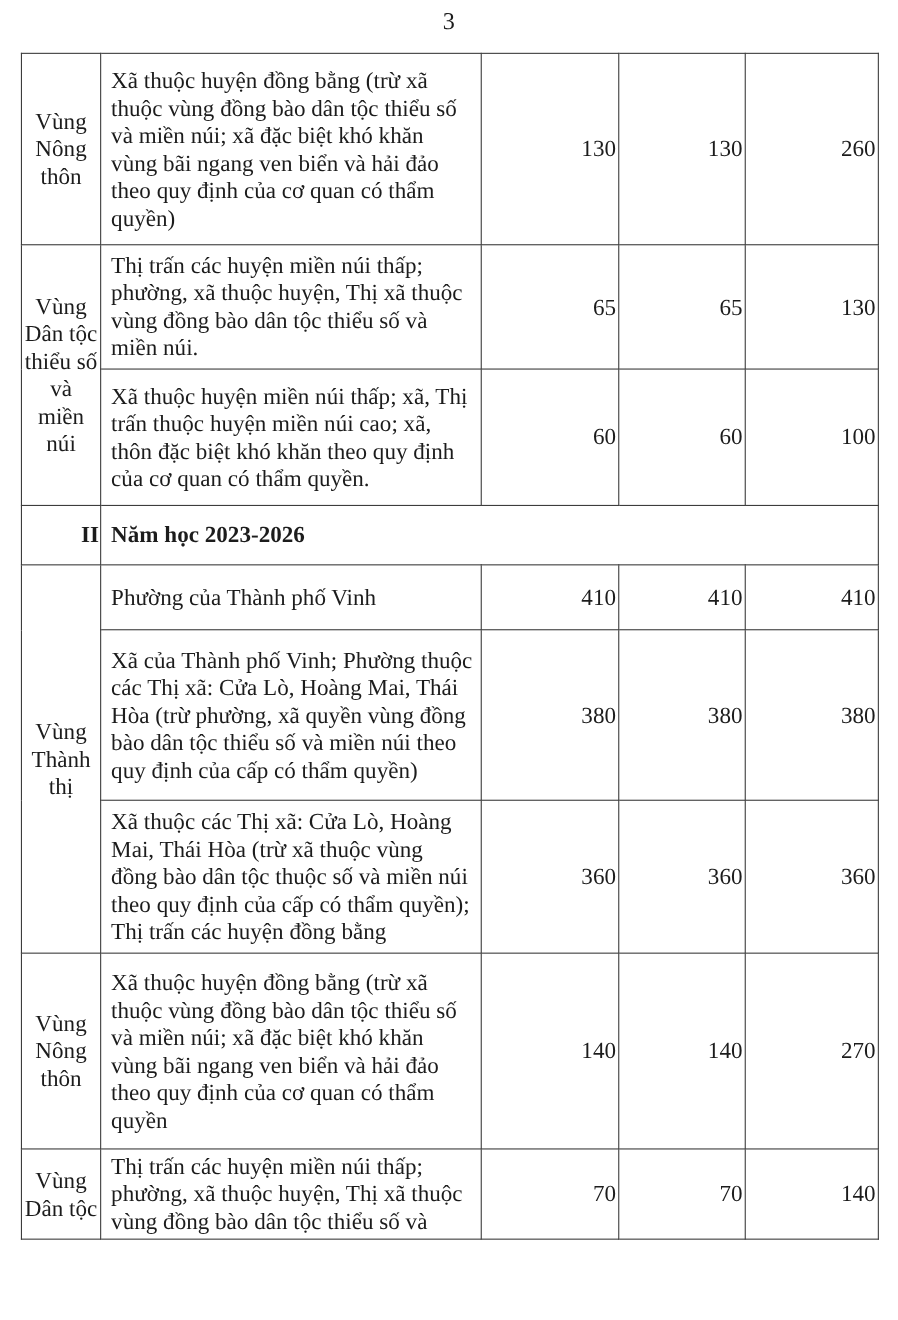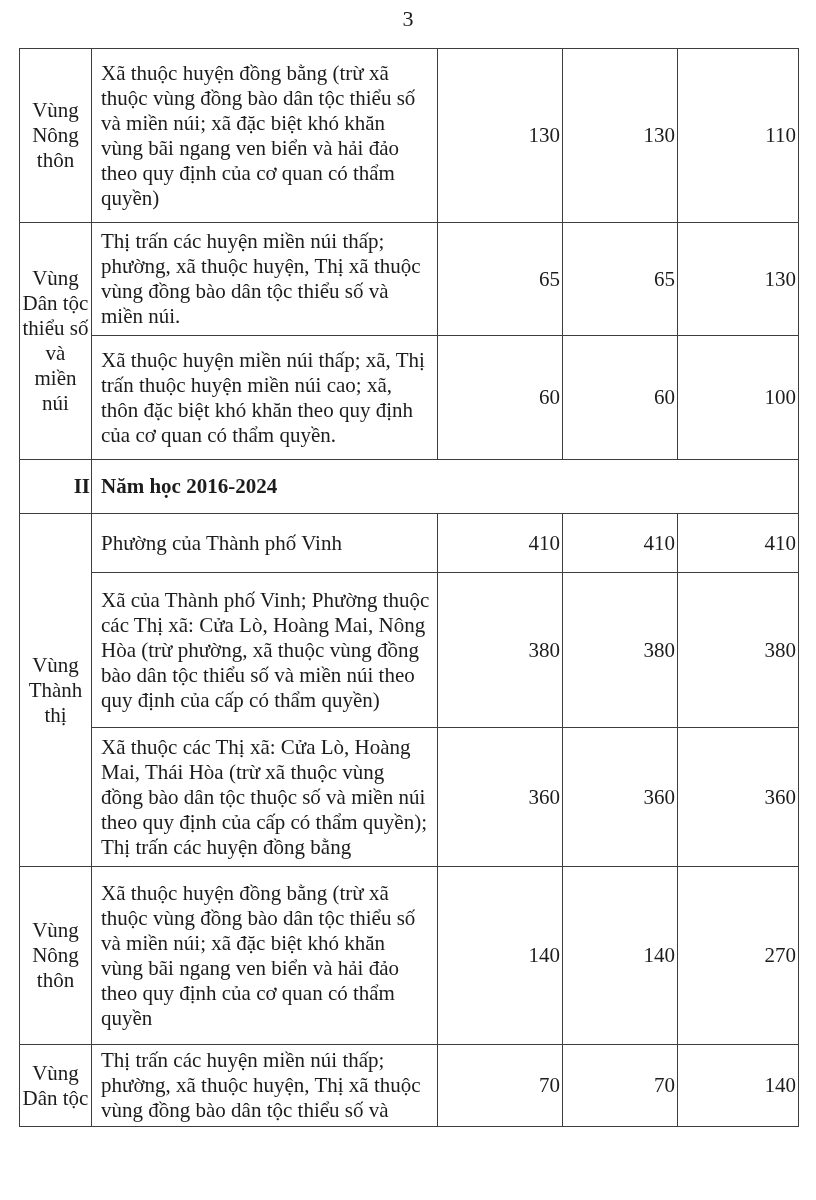--- a/index.html
+++ b/index.html
@@ -87,51 +87,51 @@
       <col style="width:115px">
       <col style="width:121px">
     </colgroup>
 
     <tbody>
         <tr class="r-a">
       <td class="region">Vùng Nông thôn</td>
       <td class="desc">Xã thuộc huyện đồng bằng (trừ xã thuộc vùng đồng bào dân tộc thiểu số và miền núi; xã đặc biệt khó khăn vùng bãi ngang ven biển và hải đảo theo quy định của cơ quan có thẩm quyền)</td>
       <td class="num">130</td>
       <td class="num">130</td>
-      <td class="num">110</td>
+      <td class="num">260</td>
     </tr>
 
     <tr class="r-b">
       <td class="region" rowspan="2">Vùng Dân tộc thiểu số và miền núi</td>
       <td class="desc">Thị trấn các huyện miền núi thấp; phường, xã thuộc huyện, Thị xã thuộc vùng đồng bào dân tộc thiểu số và miền núi.</td>
       <td class="num">65</td>
       <td class="num">65</td>
       <td class="num">130</td>
     </tr>
     <tr class="r-c">
       <td class="desc">Xã thuộc huyện miền núi thấp; xã, Thị trấn thuộc huyện miền núi cao; xã, thôn đặc biệt khó khăn theo quy định của cơ quan có thẩm quyền.</td>
       <td class="num">60</td>
       <td class="num">60</td>
       <td class="num">100</td>
     </tr>
 
     <tr class="r-sec">
       <td class="section-no">II</td>
-      <td class="section-title" colspan="4">Năm học 2016-2024</td>
+      <td class="section-title" colspan="4">Năm học 2023-2026</td>
     </tr>
 
     <tr class="r-d">
       <td class="region" rowspan="3">Vùng Thành thị</td>
       <td class="desc">Phường của Thành phố Vinh</td>
       <td class="num">410</td>
       <td class="num">410</td>
       <td class="num">410</td>
     </tr>
     <tr class="r-e">
-      <td class="desc">Xã của Thành phố Vinh; Phường thuộc các Thị xã: Cửa Lò, Hoàng Mai, Nông Hòa (trừ phường, xã thuộc vùng đồng bào dân tộc thiểu số và miền núi theo quy định của cấp có thẩm quyền)</td>
+      <td class="desc">Xã của Thành phố Vinh; Phường thuộc các Thị xã: Cửa Lò, Hoàng Mai, Thái Hòa (trừ phường, xã quyền vùng đồng bào dân tộc thiểu số và miền núi theo quy định của cấp có thẩm quyền)</td>
       <td class="num">380</td>
       <td class="num">380</td>
       <td class="num">380</td>
     </tr>
     <tr class="r-f">
       <td class="desc">Xã thuộc các Thị xã: Cửa Lò, Hoàng Mai, Thái Hòa (trừ xã thuộc vùng đồng bào dân tộc thuộc số và miền núi theo quy định của cấp có thẩm quyền); Thị trấn các huyện đồng bằng</td>
       <td class="num">360</td>
       <td class="num">360</td>
       <td class="num">360</td>
     </tr>

